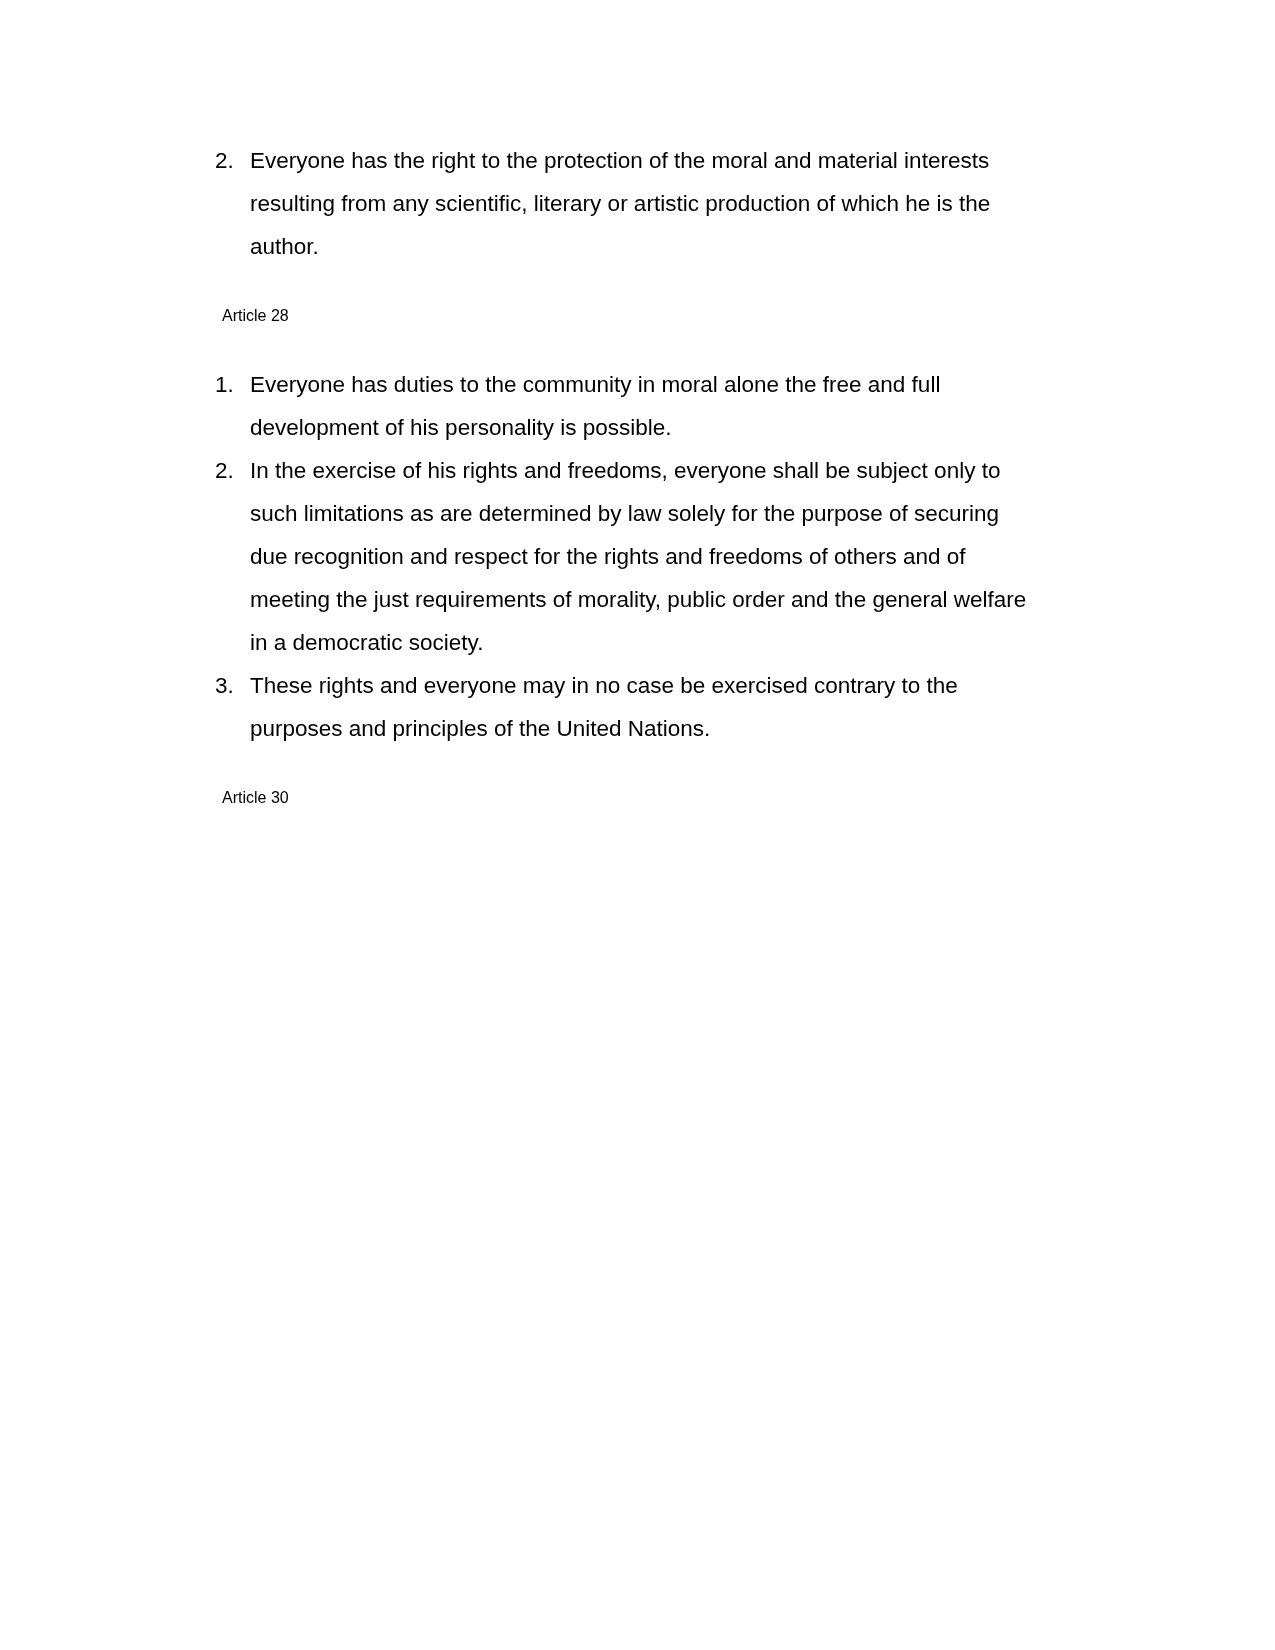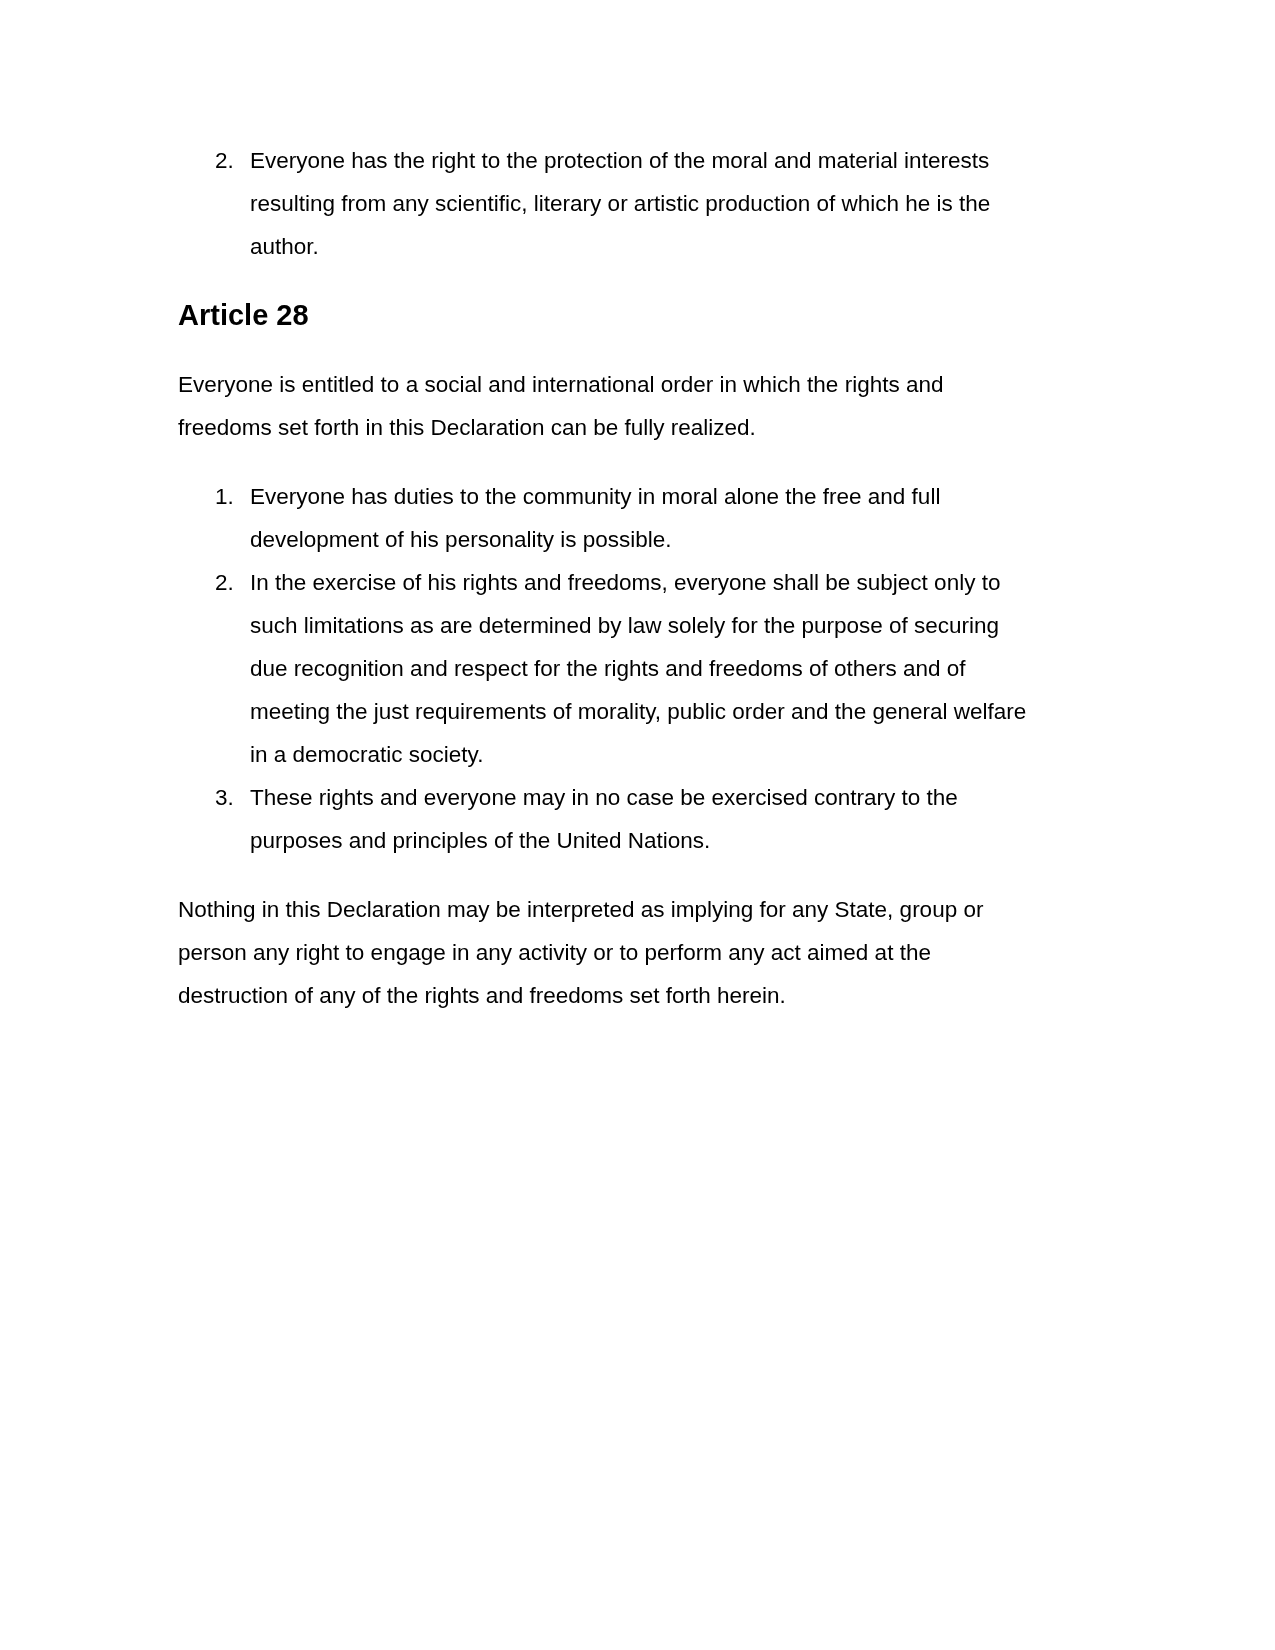--- a/index.html
+++ b/index.html
@@ -21,22 +21,23 @@
     top: 139px;
     width: 858px;
     font-size: 22.5px;
     line-height: 43px;
     font-weight: 400;
   }
   .block {
     margin-bottom: 26px;
   }
   .heading {
-    font-size: 29px;
-    font-weight: 700;
+    font-size: 16px;
+    font-weight: 400;
+    margin-left: 44px;
   }
   .olist {
     list-style: none;
   }
   .olist-item {
     display: flex;
     align-items: flex-start;
     padding-left: 37px;
   }
   .olist-marker {
@@ -54,33 +55,32 @@
   <div class="content">
 
     <div class="olist block">
       <div class="olist-item">
         <span class="olist-marker">2.</span>
         <span class="olist-text">Everyone has the right to the protection of the moral and material interests resulting from any scientific, literary or artistic production of which he is the author.</span>
       </div>
     </div>
 
     <div class="heading block">Article 28</div>
-    <p class="block">Everyone is entitled to a social and international order in which the rights and freedoms set forth in this Declaration can be fully realized.</p>
 
     <div class="olist block">
       <div class="olist-item">
         <span class="olist-marker">1.</span>
         <span class="olist-text">Everyone has duties to the community in moral alone the free and full development of his personality is possible.</span>
       </div>
       <div class="olist-item">
         <span class="olist-marker">2.</span>
         <span class="olist-text">In the exercise of his rights and freedoms, everyone shall be subject only to such limitations as are determined by law solely for the purpose of securing due recognition and respect for the rights and freedoms of others and of meeting the just requirements of morality, public order and the general welfare in a democratic society.</span>
       </div>
       <div class="olist-item">
         <span class="olist-marker">3.</span>
         <span class="olist-text">These rights and everyone may in no case be exercised contrary to the purposes and principles of the United Nations.</span>
       </div>
     </div>
 
-    <p class="block">Nothing in this Declaration may be interpreted as implying for any State, group or person any right to engage in any activity or to perform any act aimed at the destruction of any of the rights and freedoms set forth herein.</p>
+    <div class="heading block">Article 30</div>
 
   </div>
 </div>
 
 </body></html>

